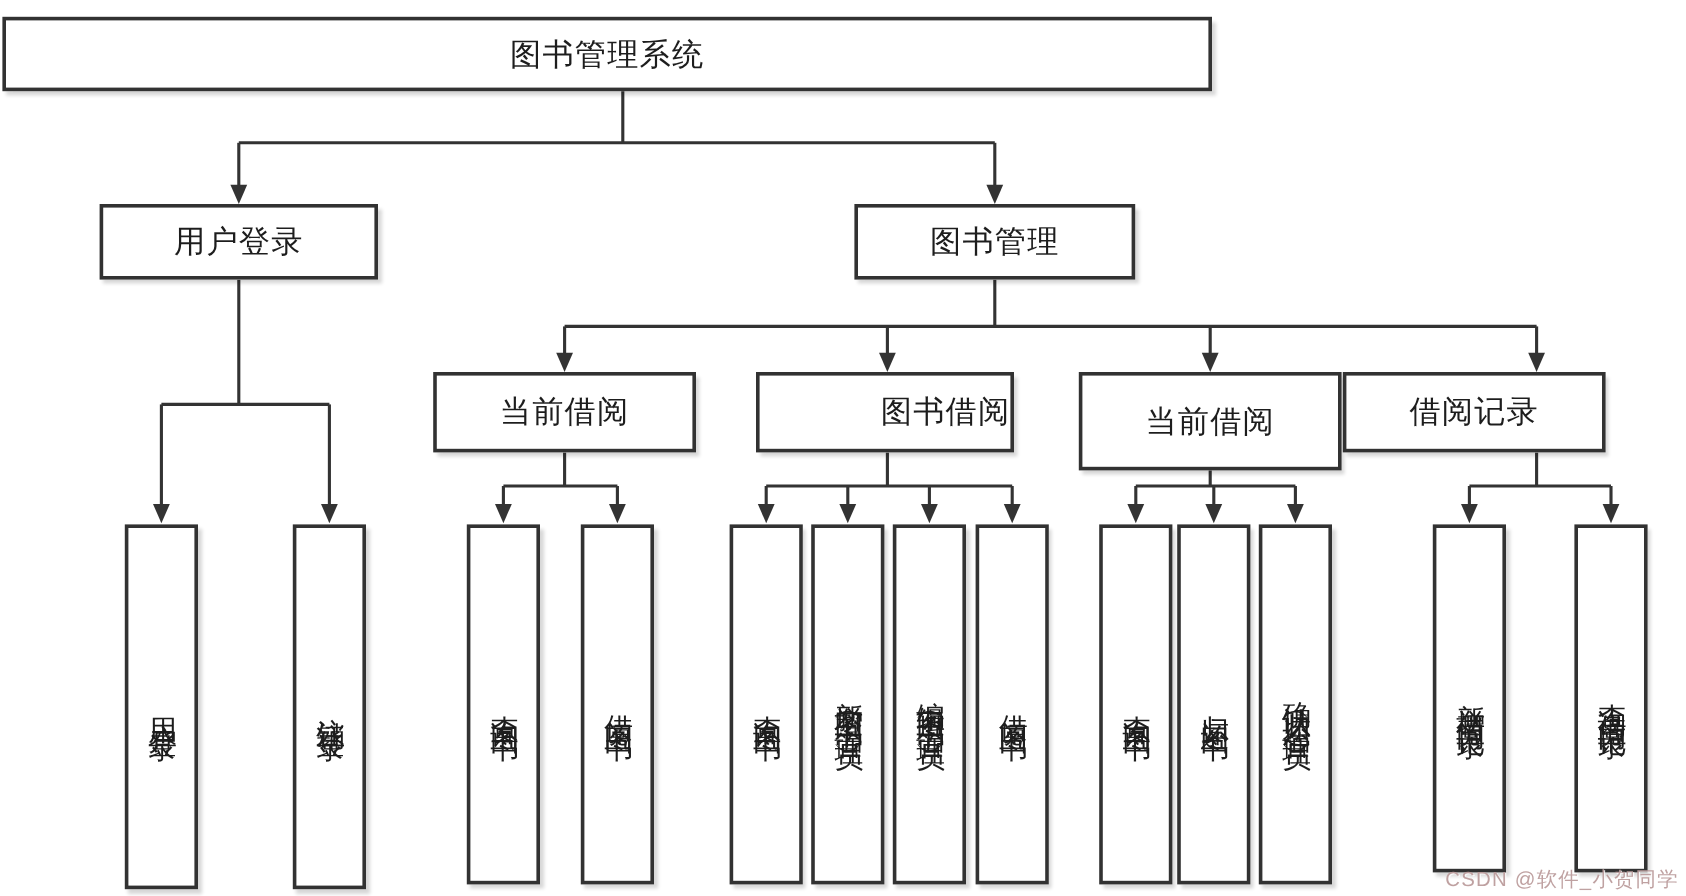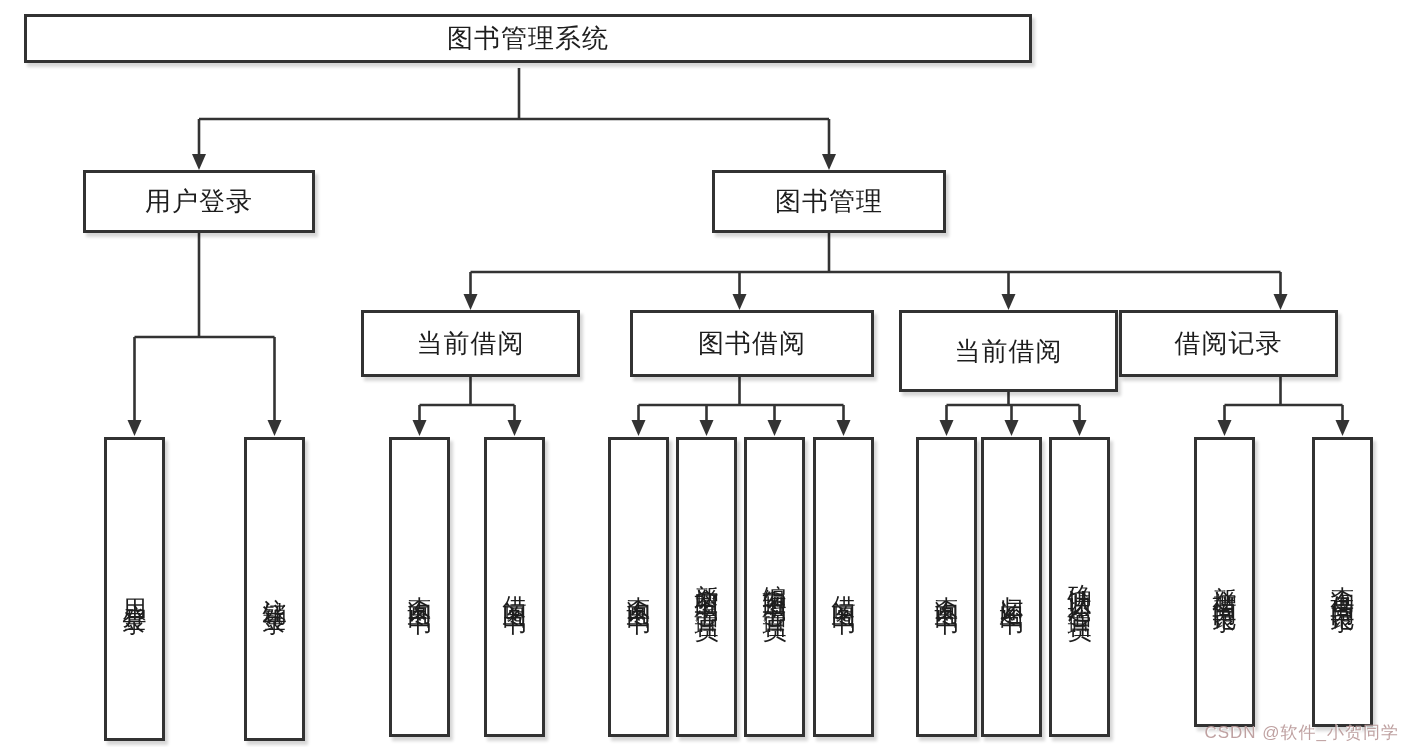--- a/index.html
+++ b/index.html
@@ -109,35 +109,35 @@
       <polygon points="767.5,420 781.5,420 774.5,436"></polygon>
       <polygon points="836.5,420 850.5,420 843.5,436"></polygon>
       <polygon points="939.5,420 953.5,420 946.5,436"></polygon>
       <polygon points="1004.5,420 1018.5,420 1011.5,436"></polygon>
       <polygon points="1072.5,420 1086.5,420 1079.5,436"></polygon>
       <polygon points="1217.5,420 1231.5,420 1224.5,436"></polygon>
       <polygon points="1335.5,420 1349.5,420 1342.5,436"></polygon>
     </g>
   </svg>
 
-  <div class="node" style="left:24px; top:14px; width:1008px; height:49px;">
+  <div class="node" style="left:2px; top:14px; width:1008px; height:62px;">
     <span>图书管理系统</span>
   </div>
 
   <div class="node" style="left:83px; top:170px; width:232px; height:63px;">
     <span>用户登录</span>
   </div>
   <div class="node" style="left:712px; top:170px; width:234px; height:63px;">
     <span>图书管理</span>
   </div>
 
   <div class="node" style="left:361px; top:310px; width:219px; height:67px;">
     <span>当前借阅</span>
   </div>
-  <div class="node" style="left:630px; top:310px; width:244px; height:67px;">
+  <div class="node" style="left:630px; top:310px; width:215px; height:67px;justify-content:flex-end;">
     <span>图书借阅</span>
   </div>
   <div class="node" style="left:899px; top:310px; width:219px; height:82px;">
     <span>当前借阅</span>
   </div>
   <div class="node" style="left:1119px; top:310px; width:219px; height:67px;">
     <span>借阅记录</span>
   </div>
 
   <div class="vnode" style="left:104px; top:437px; width:61px; height:304px;">

